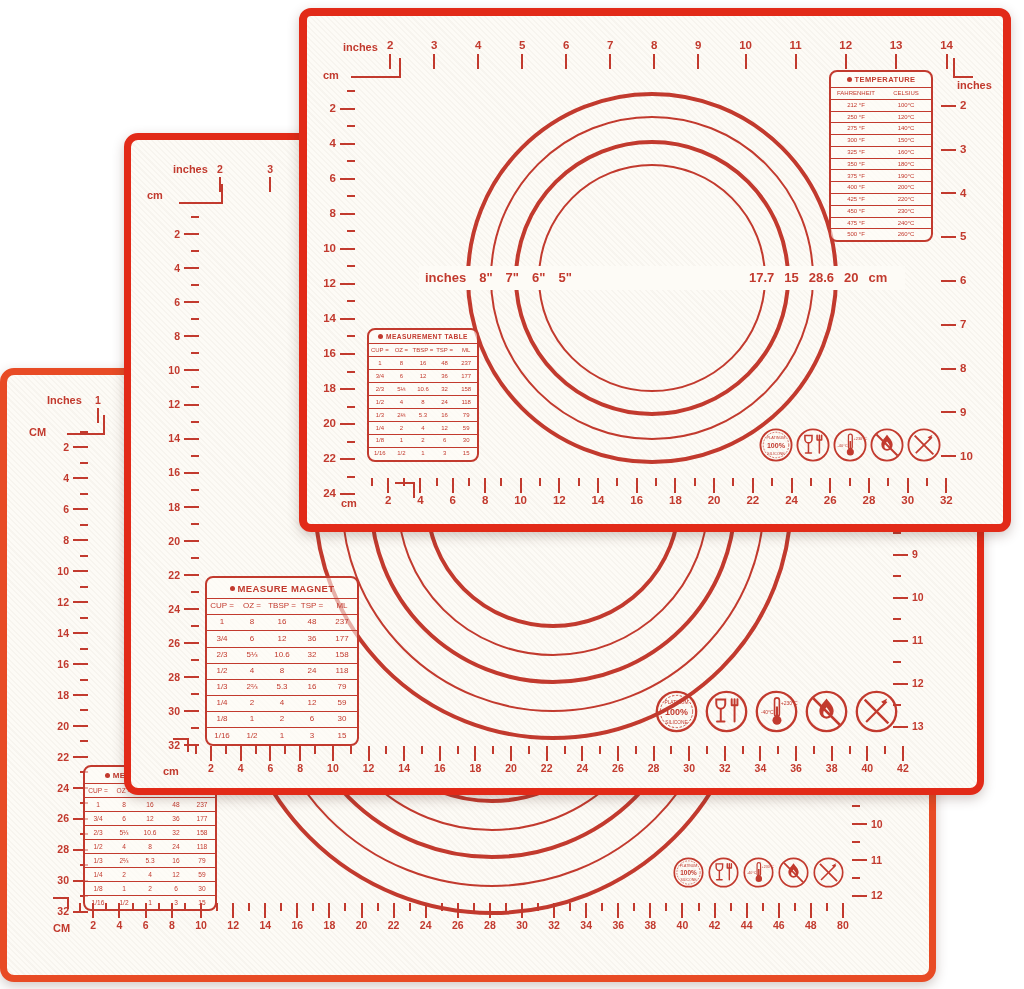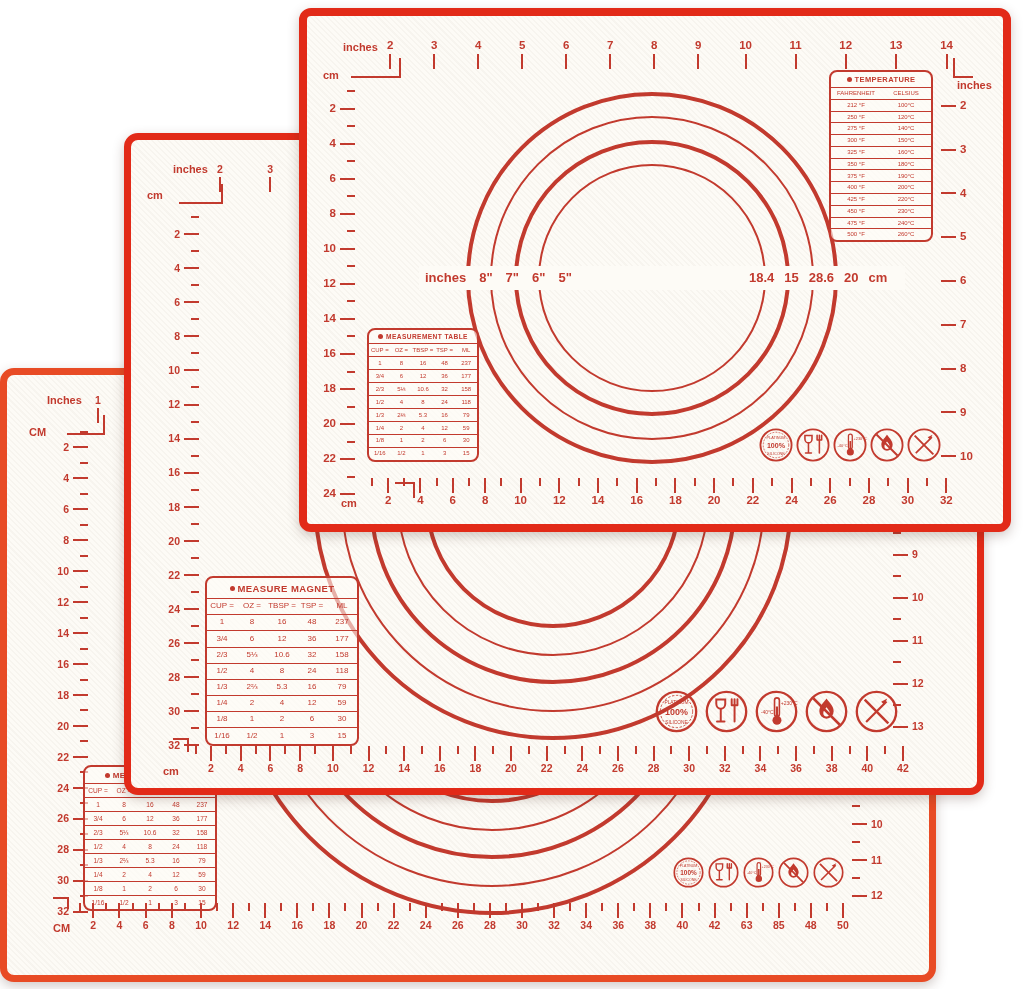--- a/index.html
+++ b/index.html
@@ -406,36 +406,36 @@
           <b class="num">40</b>
         </span>
         <i class="minor"></i>
         <span class="major">
           <i class="tick"></i>
           <b class="num">42</b>
         </span>
         <i class="minor"></i>
         <span class="major">
           <i class="tick"></i>
-          <b class="num">63</b>
-        </span>
-        <i class="minor"></i>
-        <span class="major">
-          <i class="tick"></i>
-          <b class="num">85</b>
+          <b class="num">44</b>
+        </span>
+        <i class="minor"></i>
+        <span class="major">
+          <i class="tick"></i>
+          <b class="num">46</b>
         </span>
         <i class="minor"></i>
         <span class="major">
           <i class="tick"></i>
           <b class="num">48</b>
         </span>
         <i class="minor"></i>
         <span class="major">
           <i class="tick"></i>
-          <b class="num">50</b>
+          <b class="num">80</b>
         </span>
       </div>
   </div>
 
   <div class="mat mat-b" style="left:124px;top:133px;width:860px;height:662px;z-index:2">
     <span class="abs unit" style="left:42px;top:24px">inches</span>
     <div class="abs ruler rh num-top" style="left:86px;top:24px;width:56px">
         <span class="major">
           <b class="num">2</b>
           <i class="tick"></i>
@@ -966,21 +966,21 @@
 
     <div class="abs band" style="left:112px;top:250px;width:486px;height:24px">
       <div class="abs clabels" style="left:6px;top:4px;gap:13px">
         <span>inches</span>
         <span>8"</span>
         <span>7"</span>
         <span>6"</span>
         <span>5"</span>
       </div>
       <div class="abs clabels" style="left:330px;top:4px;gap:10px">
-        <span>18.4</span>
+        <span>17.7</span>
         <span>15</span>
         <span>28.6</span>
         <span>20</span>
         <span>cm</span>
       </div>
     </div>
 
     <div class="abs tbl tbl-temp" style="left:522px;top:54px;width:104px">
       <div class="title">
           <span class="dot"></span>

